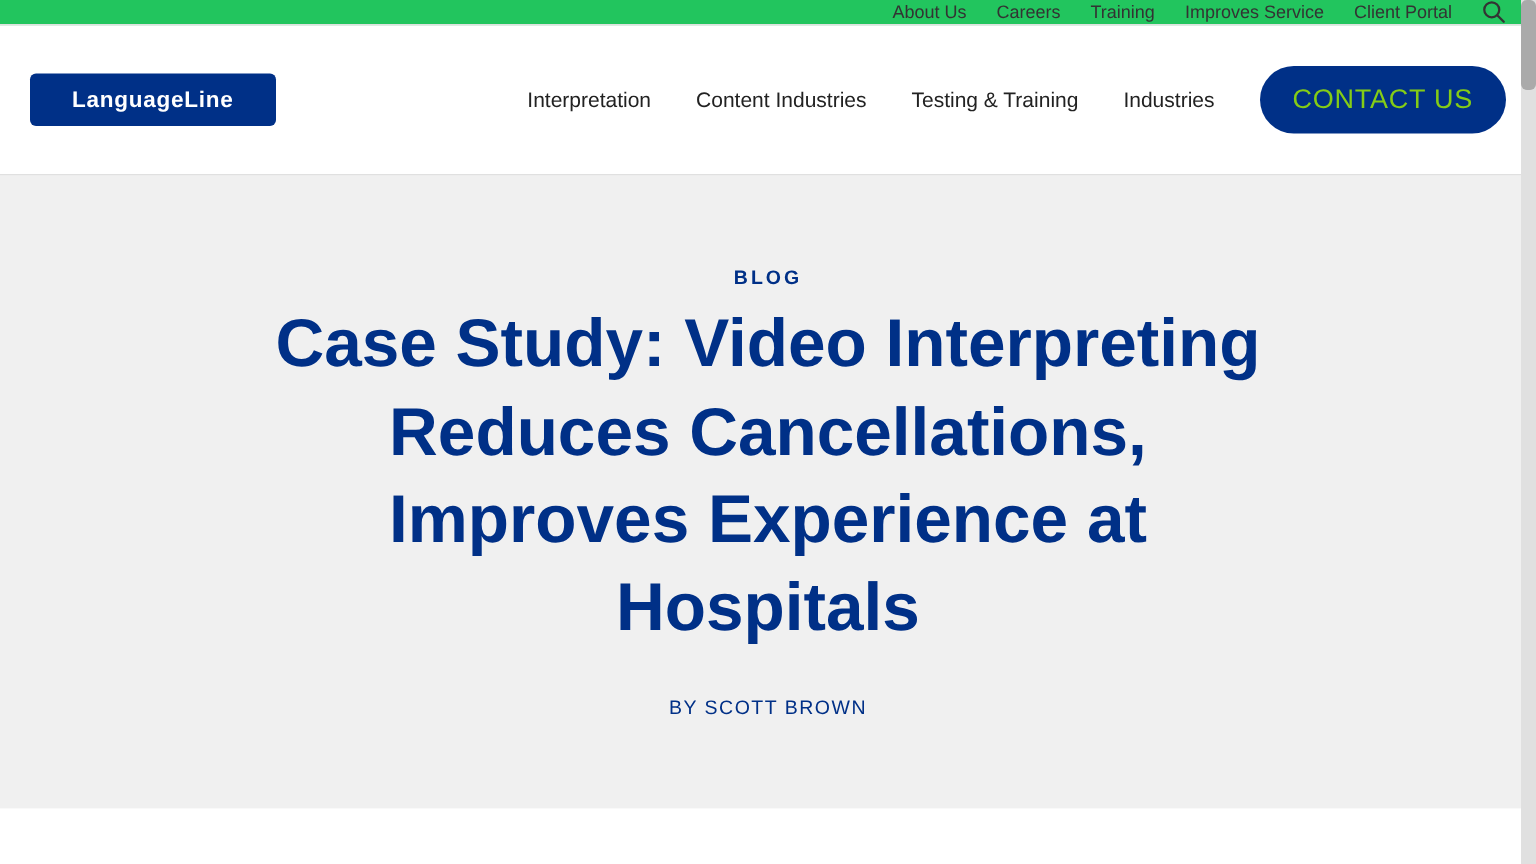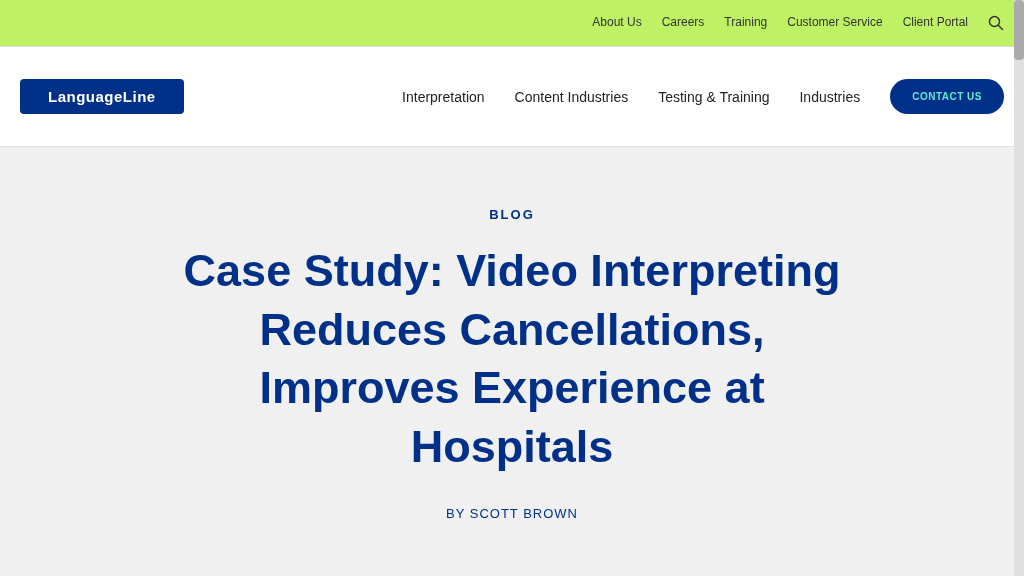--- a/index.html
+++ b/index.html
@@ -11,25 +11,26 @@
     body {
       font-family: Arial, Helvetica, sans-serif;
       background: #f5f5f5;
       width: 1024px;
       min-height: 576px;
       overflow-x: hidden;
     }
 
     
     .utility-bar {
-      background: #bef264;
+      background: #22c55e;
       border-bottom: 1px solid #e0e0e0;
       display: flex;
       justify-content: flex-end;
-      padding: 15px 20px;
+      align-items: center;
+      padding: 0 20px;
       gap: 20px;
     }
 
     .utility-bar a {
       font-size: 12px;
       color: #333;
       text-decoration: none;
       cursor: pointer;
     }
 
@@ -94,26 +95,26 @@
     .nav-links li a {
       font-size: 14px;
       color: #222;
       text-decoration: none;
       font-weight: 500;
       cursor: pointer;
     }
 
     .contact-btn {
       background: #003087;
-      color: #5eead4;
+      color: #84cc16;
       border: none;
       border-radius: 25px;
       padding: 12px 22px;
-      font-size: 10px;
-      font-weight: bold;
+      font-size: 18px;
+      font-weight: normal;
       cursor: pointer;
       letter-spacing: 0.5px;
       text-transform: uppercase;
     }
 
     
     .scrollbar {
       position: absolute;
       right: 0;
       top: 0;
@@ -137,21 +138,21 @@
       text-align: center;
       padding: 60px 40px 60px;
     }
 
     .blog-label {
       font-size: 13px;
       font-weight: bold;
       color: #003087;
       letter-spacing: 2px;
       text-transform: uppercase;
-      margin-bottom: 20px;
+      margin-bottom: 8px;
     }
 
     .hero-title {
       font-size: 45px;
       font-weight: bold;
       color: #003087;
       max-width: 700px;
       margin: 0 auto 30px;
       line-height: 1.3;
     }
@@ -186,21 +187,21 @@
   </style>
 </head>
 <body>
 
 <div class="page-wrapper">
 
   <div class="utility-bar">
     <a>About Us</a>
     <a>Careers</a>
     <a>Training</a>
-    <a>Customer Service</a>
+    <a>Improves Service</a>
     <a>Client Portal</a>
     <button class="search-icon-btn">
       <svg width="16" height="16" viewBox="0 0 16 16" fill="none" xmlns="http://www.w3.org/2000/svg">
         <circle cx="6.5" cy="6.5" r="5" stroke="#333" stroke-width="1.5"></circle>
         <line x1="10.5" y1="10.5" x2="14.5" y2="14.5" stroke="#333" stroke-width="1.5" stroke-linecap="round"></line>
       </svg>
     </button>
   </div>
 
   <nav class="main-nav">

